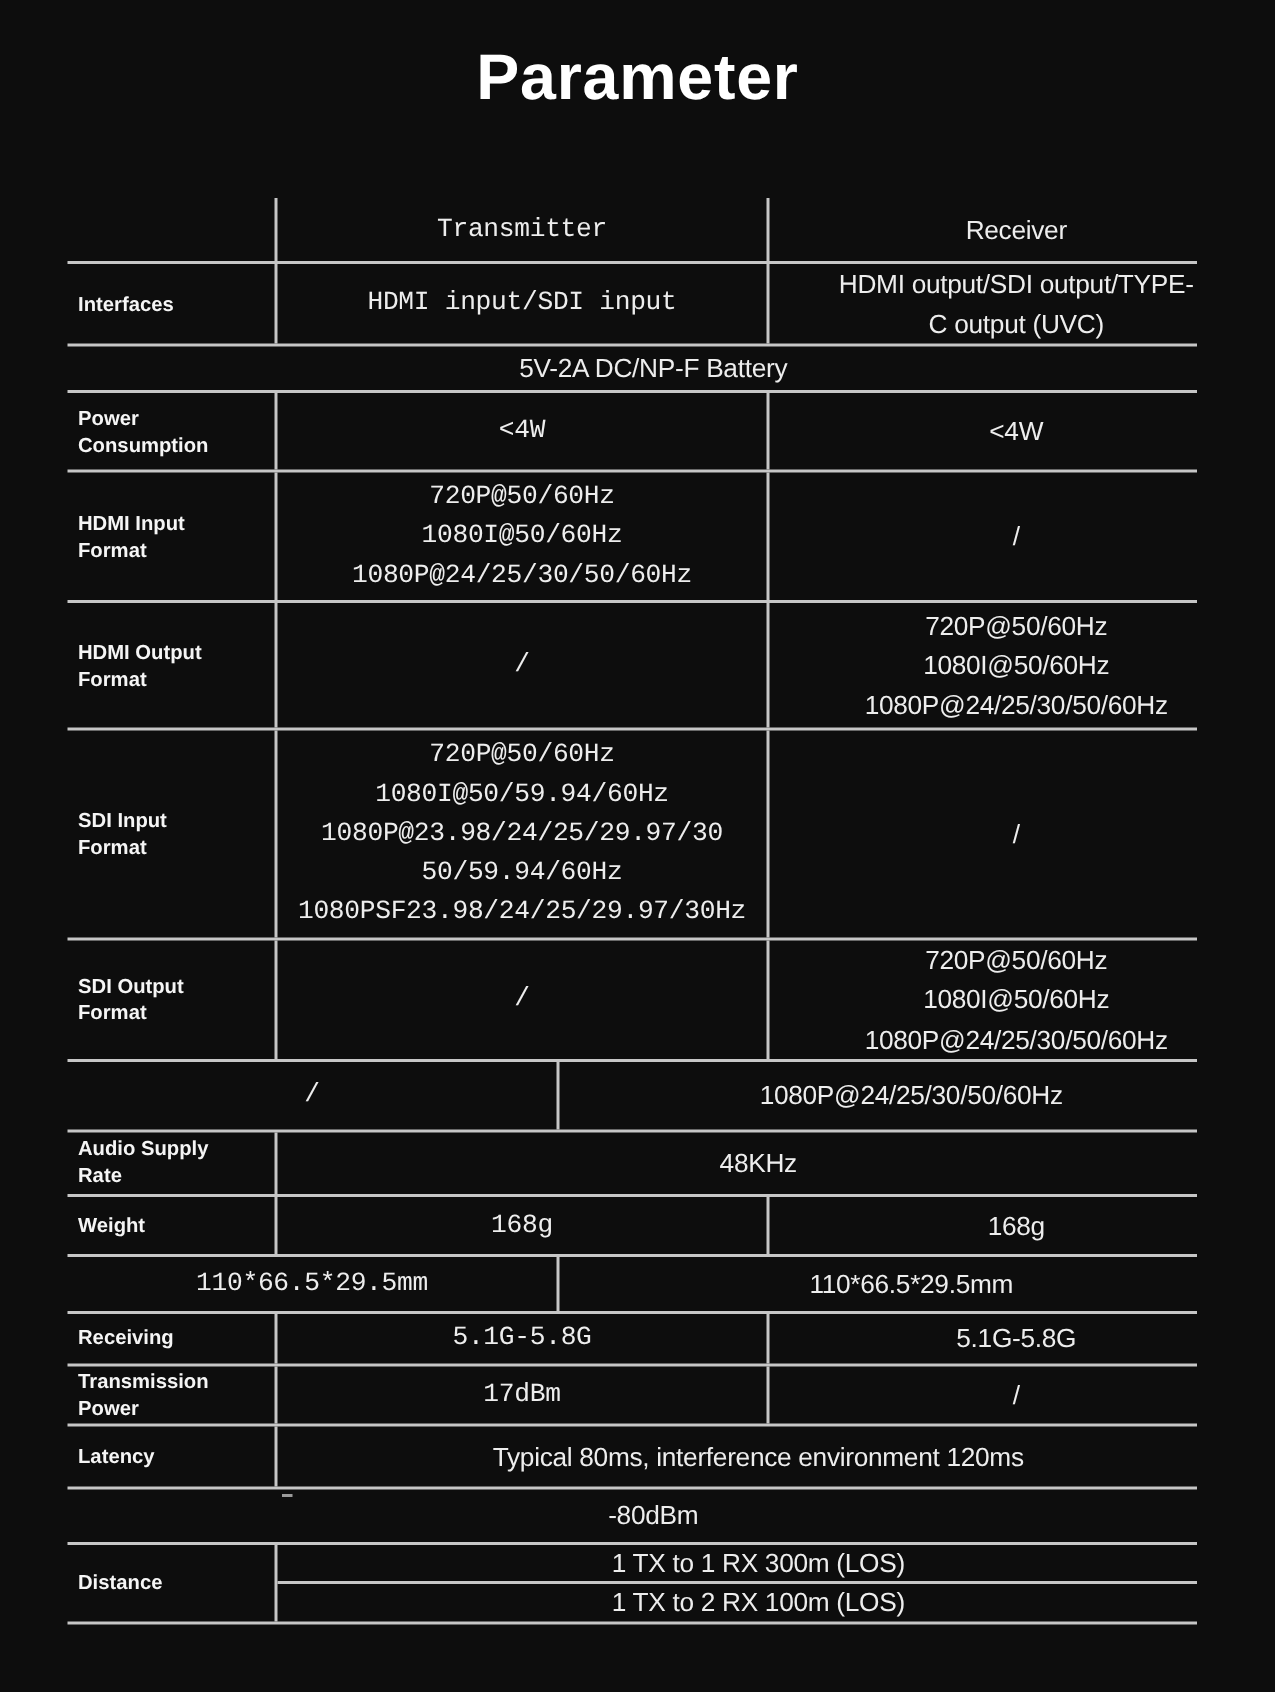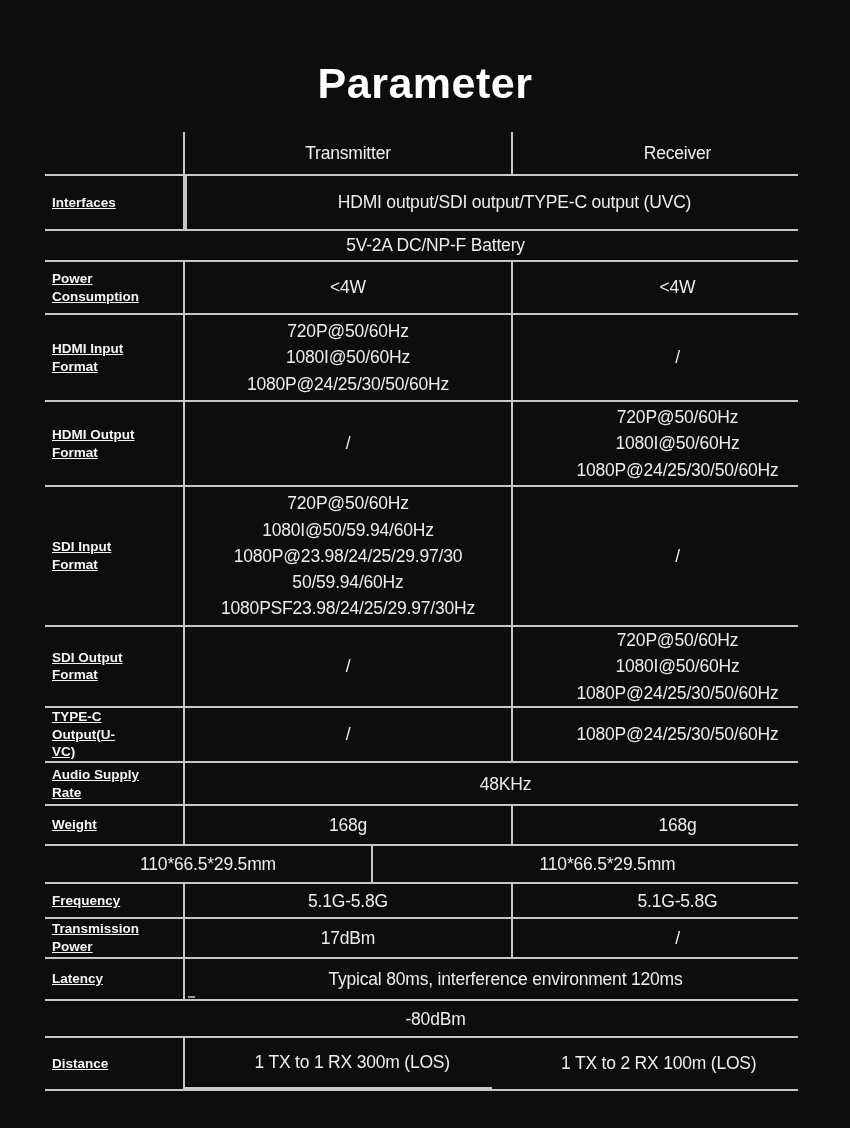--- a/index.html
+++ b/index.html
@@ -17,21 +17,20 @@
     position:relative;
   }
   .page-title{
     text-align:center;
     font-size:43px;
     font-weight:800;
     color:#ffffff;
     letter-spacing:0.5px;
     padding-top:28px;
     height:104px;
-    margin-top:31px;
   }
   .spec-table{
     position:absolute;
     left:45px;
     top:132px;
     width:753px;
   }
   .row{
     display:flex;
     align-items:stretch;
@@ -44,40 +43,39 @@
     display:flex;
     align-items:center;
     padding-left:7px;
     padding-right:19px;
     font-size:13.5px;
     font-weight:bold;
     color:var(--lbl);
     line-height:1.32;
     white-space:pre-line;
     letter-spacing:0;
-    text-decoration:underline;
   }
   .val{
     display:flex;
     align-items:center;
     justify-content:center;
     text-align:center;
     font-size:17.5px;
     line-height:1.5;
     white-space:pre-line;
     letter-spacing:-0.2px;
   }
-  .tx{width:326px;flex:0 0 326px;}
+  .tx{width:326px;flex:0 0 326px;font-family:Liberation Mono, monospace;}
   .rx{flex:1;border-left:2px solid var(--line);padding-left:44px;}
   .span-val{flex:1;padding-left:28px;}
   .header .val{font-size:17.5px;}
   .dist-wrap{
     flex:1;
     display:flex;
-    flex-direction:row;
+    flex-direction:column;
   }
   .dist-sub{
     flex:1;
     display:flex;
     align-items:center;
     justify-content:center;
     text-align:center;
     font-size:17.5px;
     padding-left:28px;
     letter-spacing:-0.2px;
@@ -100,20 +98,21 @@
 <div class="spec-table">
 
   <div class="row header" style="min-height:44px">
     <div class="lbl"></div>
     <div class="val tx">Transmitter</div>
     <div class="val rx">Receiver</div>
   </div>
 
   <div class="row" style="min-height:55px">
     <div class="lbl">Interfaces</div>
+    <div class="val tx">HDMI input/SDI input</div>
     <div class="val rx">HDMI output/SDI output/TYPE-C output (UVC)</div>
   </div>
 
   <div class="row" style="min-height:31px">
     <div class="val span-val">5V-2A DC/NP-F Battery</div>
   </div>
 
   <div class="row" style="min-height:53px">
     <div class="lbl">Power
 Consumption</div>
@@ -153,22 +152,20 @@
   <div class="row" style="min-height:78px">
     <div class="lbl">SDI Output
 Format</div>
     <div class="val tx">/</div>
     <div class="val rx">720P@50/60Hz
 1080I@50/60Hz
 1080P@24/25/30/50/60Hz</div>
   </div>
 
   <div class="row" style="min-height:47px">
-    <div class="lbl">TYPE-C Output(U-
-VC)</div>
     <div class="val tx">/</div>
     <div class="val rx">1080P@24/25/30/50/60Hz</div>
   </div>
 
   <div class="row" style="min-height:43px">
     <div class="lbl">Audio Supply
 Rate</div>
     <div class="val span-val">48KHz</div>
   </div>
 
@@ -177,21 +174,21 @@
     <div class="val tx">168g</div>
     <div class="val rx">168g</div>
   </div>
 
   <div class="row" style="min-height:38px">
     <div class="val tx">110*66.5*29.5mm</div>
     <div class="val rx">110*66.5*29.5mm</div>
   </div>
 
   <div class="row" style="min-height:35px">
-    <div class="lbl">Frequency</div>
+    <div class="lbl">Receiving</div>
     <div class="val tx">5.1G-5.8G</div>
     <div class="val rx">5.1G-5.8G</div>
   </div>
 
   <div class="row" style="min-height:40px">
     <div class="lbl">Transmission
 Power</div>
     <div class="val tx">17dBm</div>
     <div class="val rx">/</div>
   </div>

